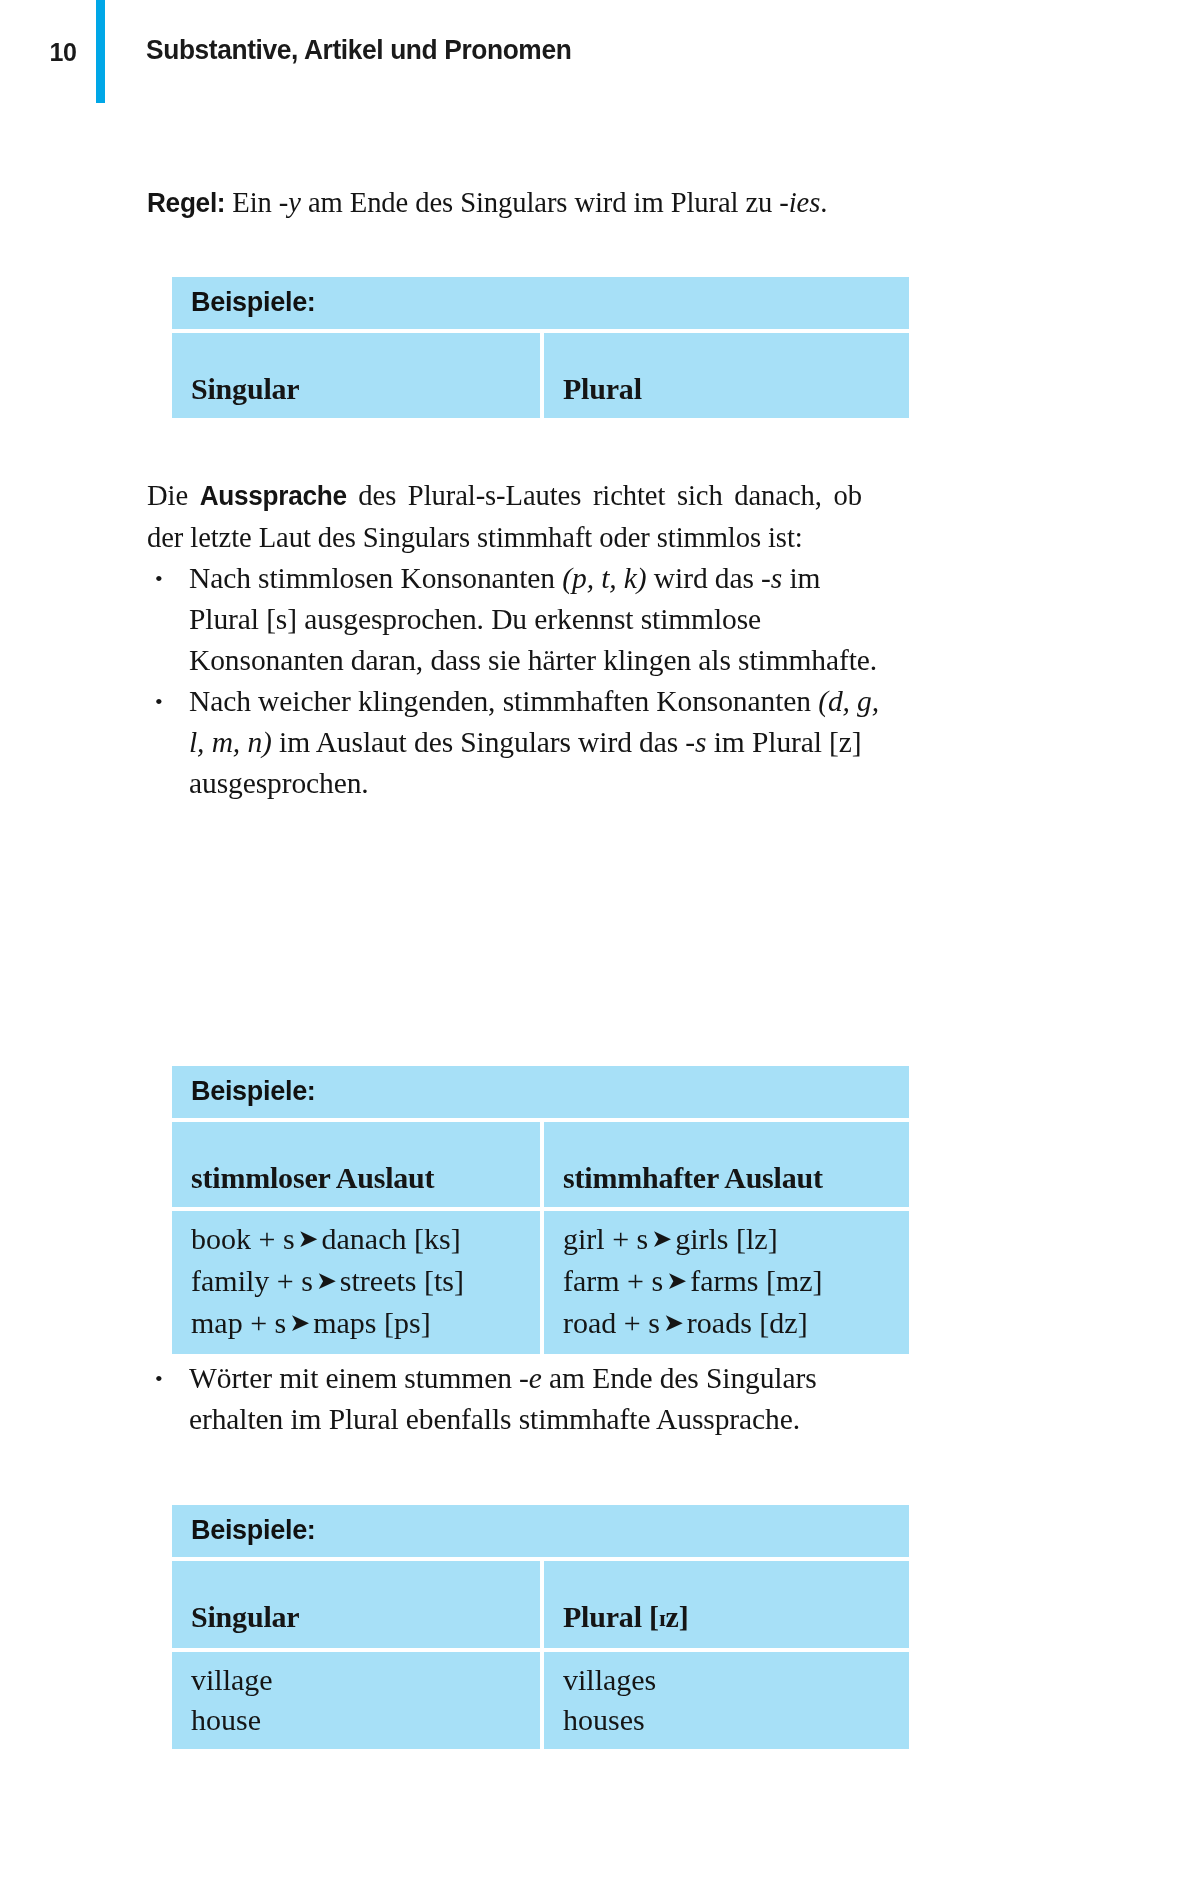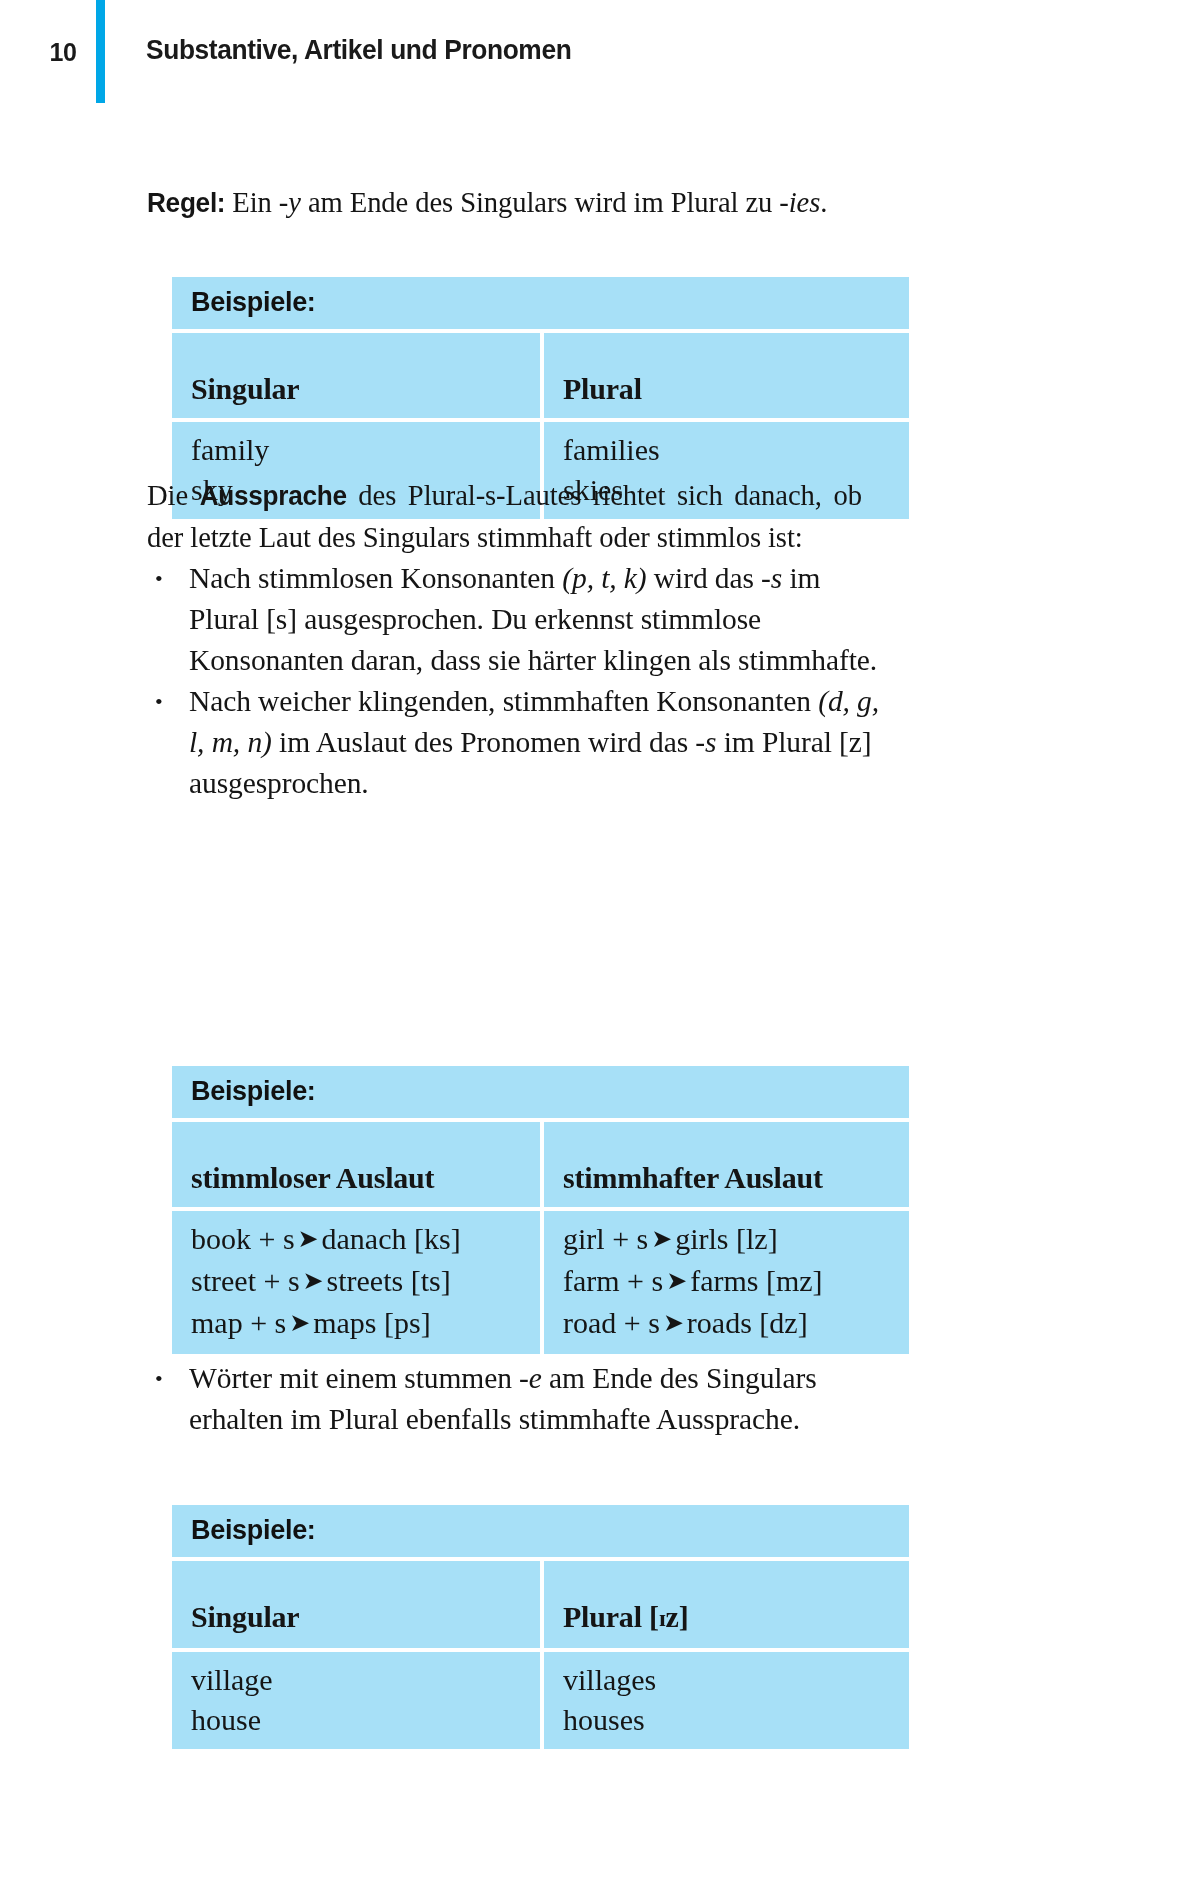--- a/index.html
+++ b/index.html
@@ -180,59 +180,48 @@
 
   <div class="col tbl" style="top:277px;">
     <div class="tbl-title">Beispiele:</div>
     <div class="rowsep"></div>
     <div class="row">
       <div class="cell c1 hdrcell">Singular</div>
       <div class="colsep"></div>
       <div class="cell c2 hdrcell">Plural</div>
     </div>
     <div class="rowsep"></div>
-    <div class="row">
-      <div class="cell c1">
-        <span class="ln">family</span>
-        <span class="ln">sky</span>
-      </div>
-      <div class="colsep"></div>
-      <div class="cell c2">
-        <span class="ln">families</span>
-        <span class="ln">skies</span>
-      </div>
-    </div>
   </div>
 
   <div class="col" style="top:475px;">
     <div class="para"><span>Die </span><span class="bold">Aussprache</span><span> des Plural-s-Lautes richtet sich danach, ob der letzte Laut des Singulars stimmhaft oder stimmlos ist:</span></div>
 
     <ul class="bullets">
       <li>
         <span class="dot">•</span><span>Nach stimmlosen Konsonanten </span><span class="it">(p, t, k)</span><span> wird das -</span><span class="it">s</span><span> im Plural [s] ausgesprochen. Du erkennst stimmlose Konsonanten daran, dass sie härter klingen als stimmhafte.</span>
       </li>
       <li>
-        <span class="dot">•</span><span>Nach weicher klingenden, stimmhaften Konsonanten </span><span class="it">(d, g, l, m, n)</span><span> im Auslaut des Pronomen wird das -</span><span class="it">s</span><span> im Plural [z] ausgesprochen.</span>
+        <span class="dot">•</span><span>Nach weicher klingenden, stimmhaften Konsonanten </span><span class="it">(d, g, l, m, n)</span><span> im Auslaut des Singulars wird das -</span><span class="it">s</span><span> im Plural [z] ausgesprochen.</span>
       </li>
     </ul>
   </div>
 
   <div class="col tbl" style="top:1066px;">
     <div class="tbl-title">Beispiele:</div>
     <div class="rowsep"></div>
     <div class="row">
       <div class="cell c1 hdrcell">stimmloser Auslaut</div>
       <div class="colsep"></div>
       <div class="cell c2 hdrcell">stimmhafter Auslaut</div>
     </div>
     <div class="rowsep"></div>
     <div class="row">
       <div class="cell c1">
         <span class="ln"><span>book + s</span><span class="arrow">➤</span><span>danach [ks]</span></span>
-        <span class="ln"><span>street + s</span><span class="arrow">➤</span><span>streets [ts]</span></span>
+        <span class="ln"><span>family + s</span><span class="arrow">➤</span><span>streets [ts]</span></span>
         <span class="ln"><span>map + s</span><span class="arrow">➤</span><span>maps [ps]</span></span>
       </div>
       <div class="colsep"></div>
       <div class="cell c2">
         <span class="ln"><span>girl + s</span><span class="arrow">➤</span><span>girls [lz]</span></span>
         <span class="ln"><span>farm + s</span><span class="arrow">➤</span><span>farms [mz]</span></span>
         <span class="ln"><span>road + s</span><span class="arrow">➤</span><span>roads [dz]</span></span>
       </div>
     </div>
   </div>

